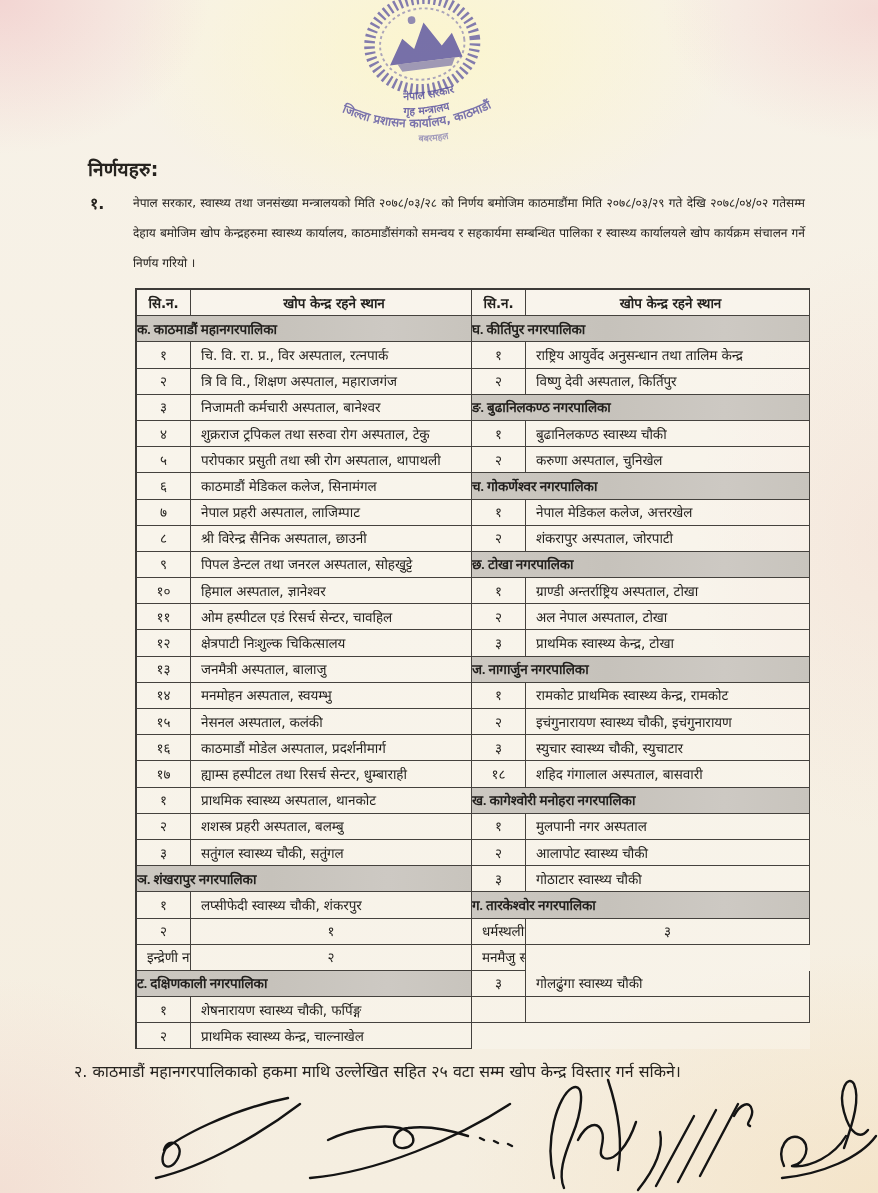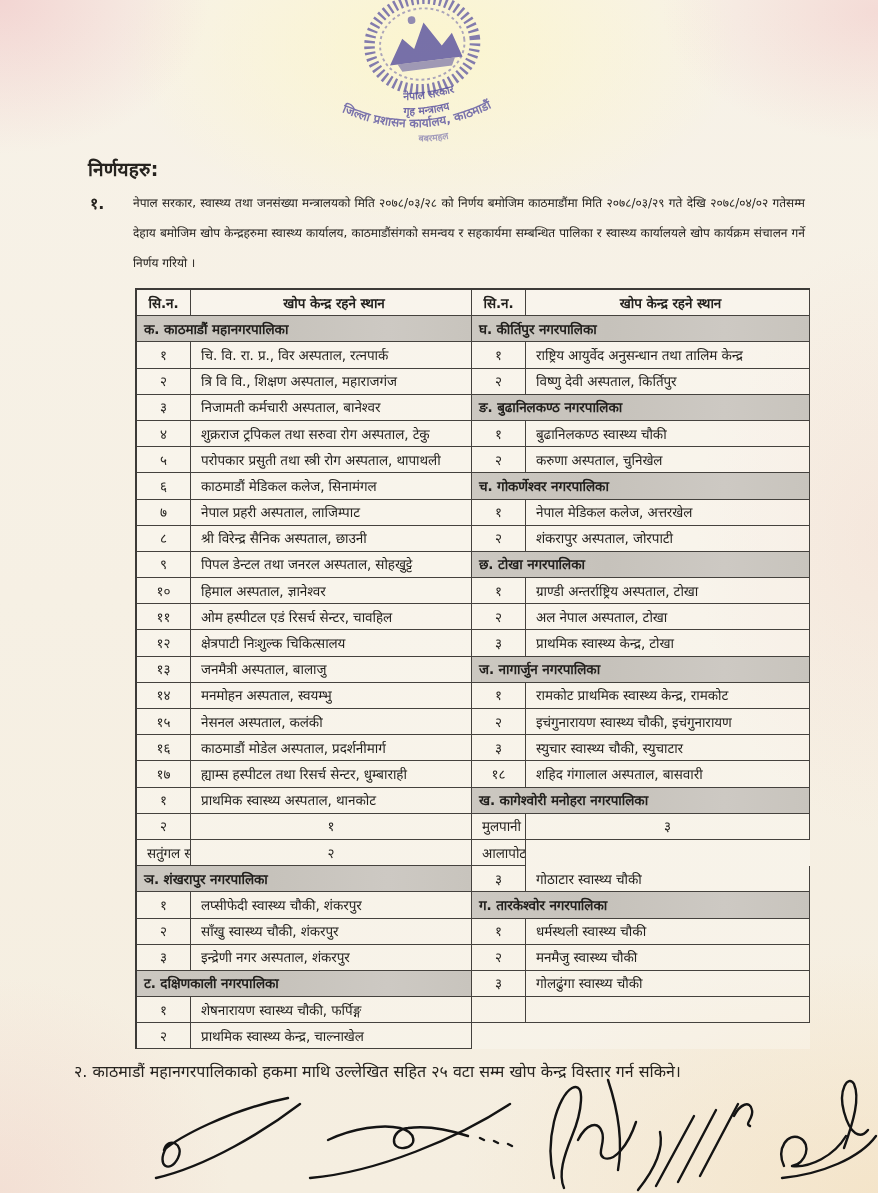--- a/index.html
+++ b/index.html
@@ -33,22 +33,23 @@
   }
   .vtable > div{
     border-right:1.6px solid #45423e;border-bottom:1.4px solid #45423e;
     display:flex;align-items:center;overflow:hidden;white-space:nowrap;
     font-size:13.5px;letter-spacing:-.1px;color:#211f1c;
   }
   .c-sn{justify-content:center;font-size:14px;}
   .c-place{padding:0 4px 0 10px;text-align:center;}
   .c-head{justify-content:center;font-weight:700;font-size:14.5px;}
   .c-section{
-    grid-column:span 2;padding-left:7px;font-weight:700;font-size:14px;
+    grid-column:span 2;padding-left:0;font-weight:700;font-size:14px;
     background:linear-gradient(90deg,#ccc8c1 0%,#c6c2bb 40%,#cdc9c3 75%,#c8c4bd 100%);
+    font-family:Liberation Serif, serif;
   }
   
   .decision2{position:absolute;left:74px;top:1060px;width:784px;font-size:16px;font-weight:500;line-height:24px;}
   
   .sigs{position:absolute;left:138px;top:1078px;width:740px;height:115px;pointer-events:none;}
   .sigs svg{width:100%;height:100%;}
   .sigs path{fill:none;stroke:#141414;stroke-width:2.4;stroke-linecap:round;stroke-linejoin:round;}
 </style>
 </head>
 <body>
@@ -159,34 +160,34 @@
       <div class="c-sn">३</div>
       <div class="c-place">स्युचार स्वास्थ्य चौकी, स्युचाटार</div>
       <div class="c-sn">१७</div>
       <div class="c-place">ह्याम्स हस्पीटल तथा रिसर्च सेन्टर, धुम्बाराही</div>
       <div class="c-sn">१८</div>
       <div class="c-place">शहिद गंगालाल अस्पताल, बासवारी</div>
       <div class="c-sn">१</div>
       <div class="c-place">प्राथमिक स्वास्थ्य अस्पताल, थानकोट</div>
       <div class="c-section">ख. कागेश्वोरी मनोहरा नगरपालिका</div>
       <div class="c-sn">२</div>
+      <div class="c-place">शशस्त्र प्रहरी अस्पताल, बलम्बु</div>
       <div class="c-sn">१</div>
       <div class="c-place">मुलपानी नगर अस्पताल</div>
       <div class="c-sn">३</div>
       <div class="c-place">सतुंगल स्वास्थ्य चौकी, सतुंगल</div>
       <div class="c-sn">२</div>
       <div class="c-place">आलापोट स्वास्थ्य चौकी</div>
       <div class="c-section">ञ. शंखरापुर नगरपालिका</div>
       <div class="c-sn">३</div>
       <div class="c-place">गोठाटार स्वास्थ्य चौकी</div>
       <div class="c-sn">१</div>
       <div class="c-place">लप्सीफेदी स्वास्थ्य चौकी, शंकरपुर</div>
       <div class="c-section">ग. तारकेश्वोर नगरपालिका</div>
       <div class="c-sn">२</div>
-      <div class="c-place">साँखु स्वास्थ्य चौकी, शंकरपुर</div>
       <div class="c-sn">१</div>
       <div class="c-place">धर्मस्थली स्वास्थ्य चौकी</div>
       <div class="c-sn">३</div>
       <div class="c-place">इन्द्रेणी नगर अस्पताल, शंकरपुर</div>
       <div class="c-sn">२</div>
       <div class="c-place">मनमैजु स्वास्थ्य चौकी</div>
       <div class="c-section">ट. दक्षिणकाली नगरपालिका</div>
       <div class="c-sn">३</div>
       <div class="c-place">गोलढुंगा स्वास्थ्य चौकी</div>
       <div class="c-sn">१</div>

